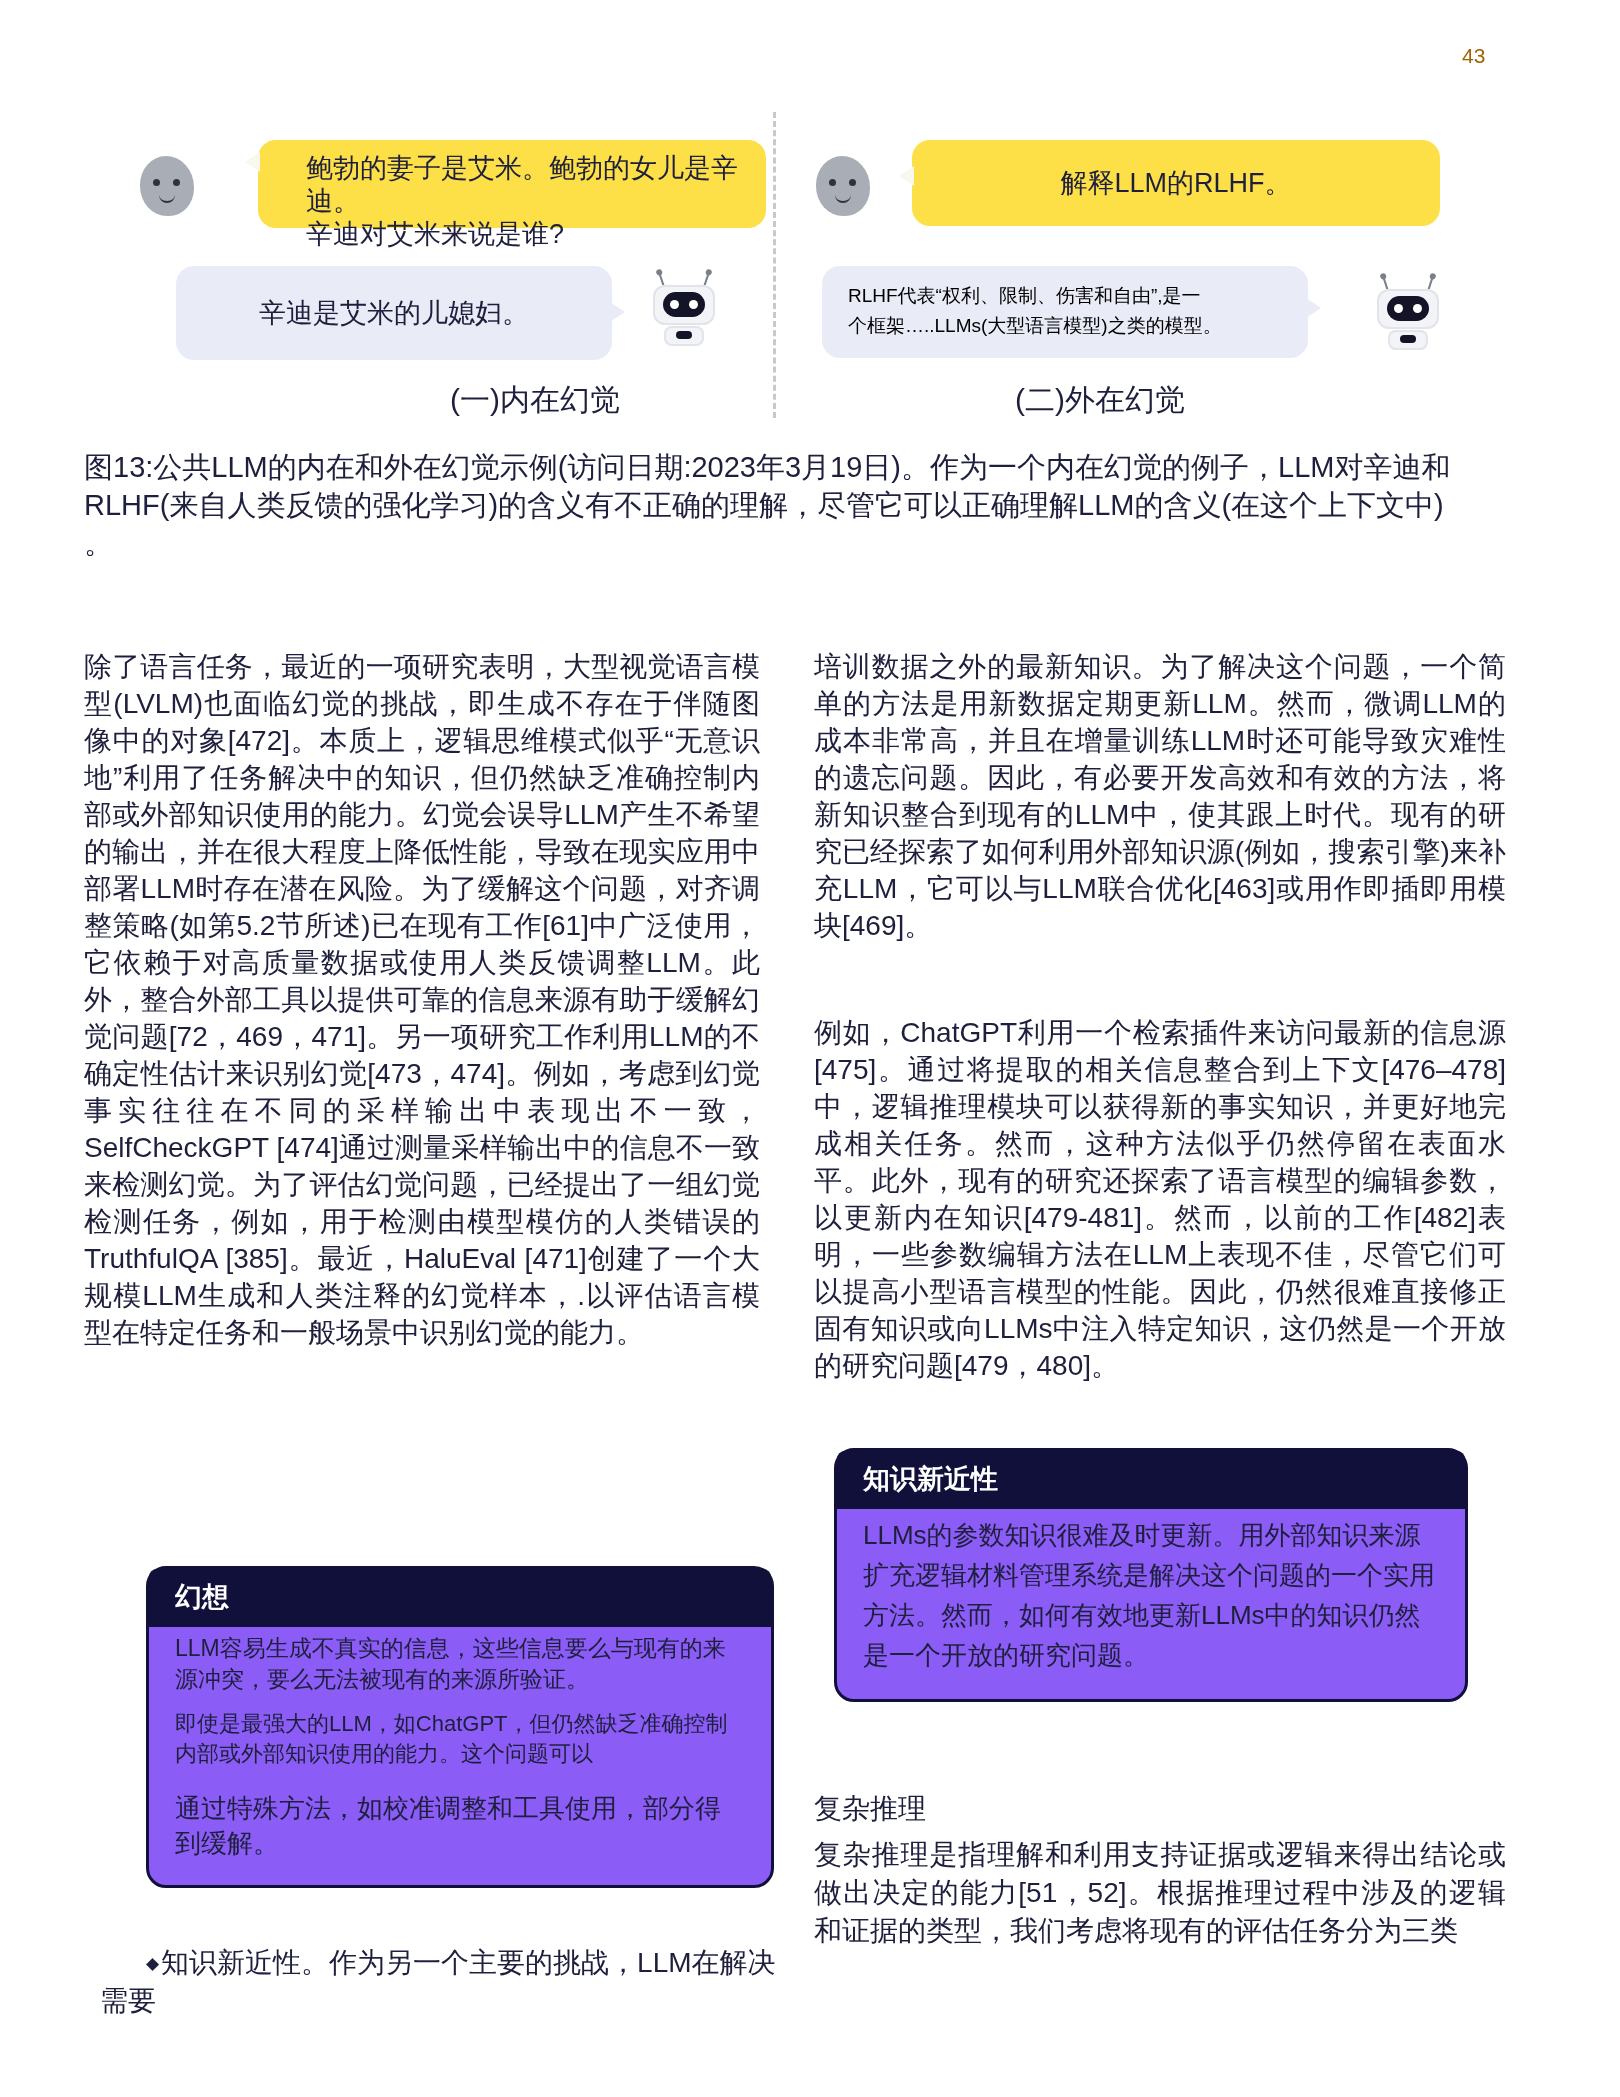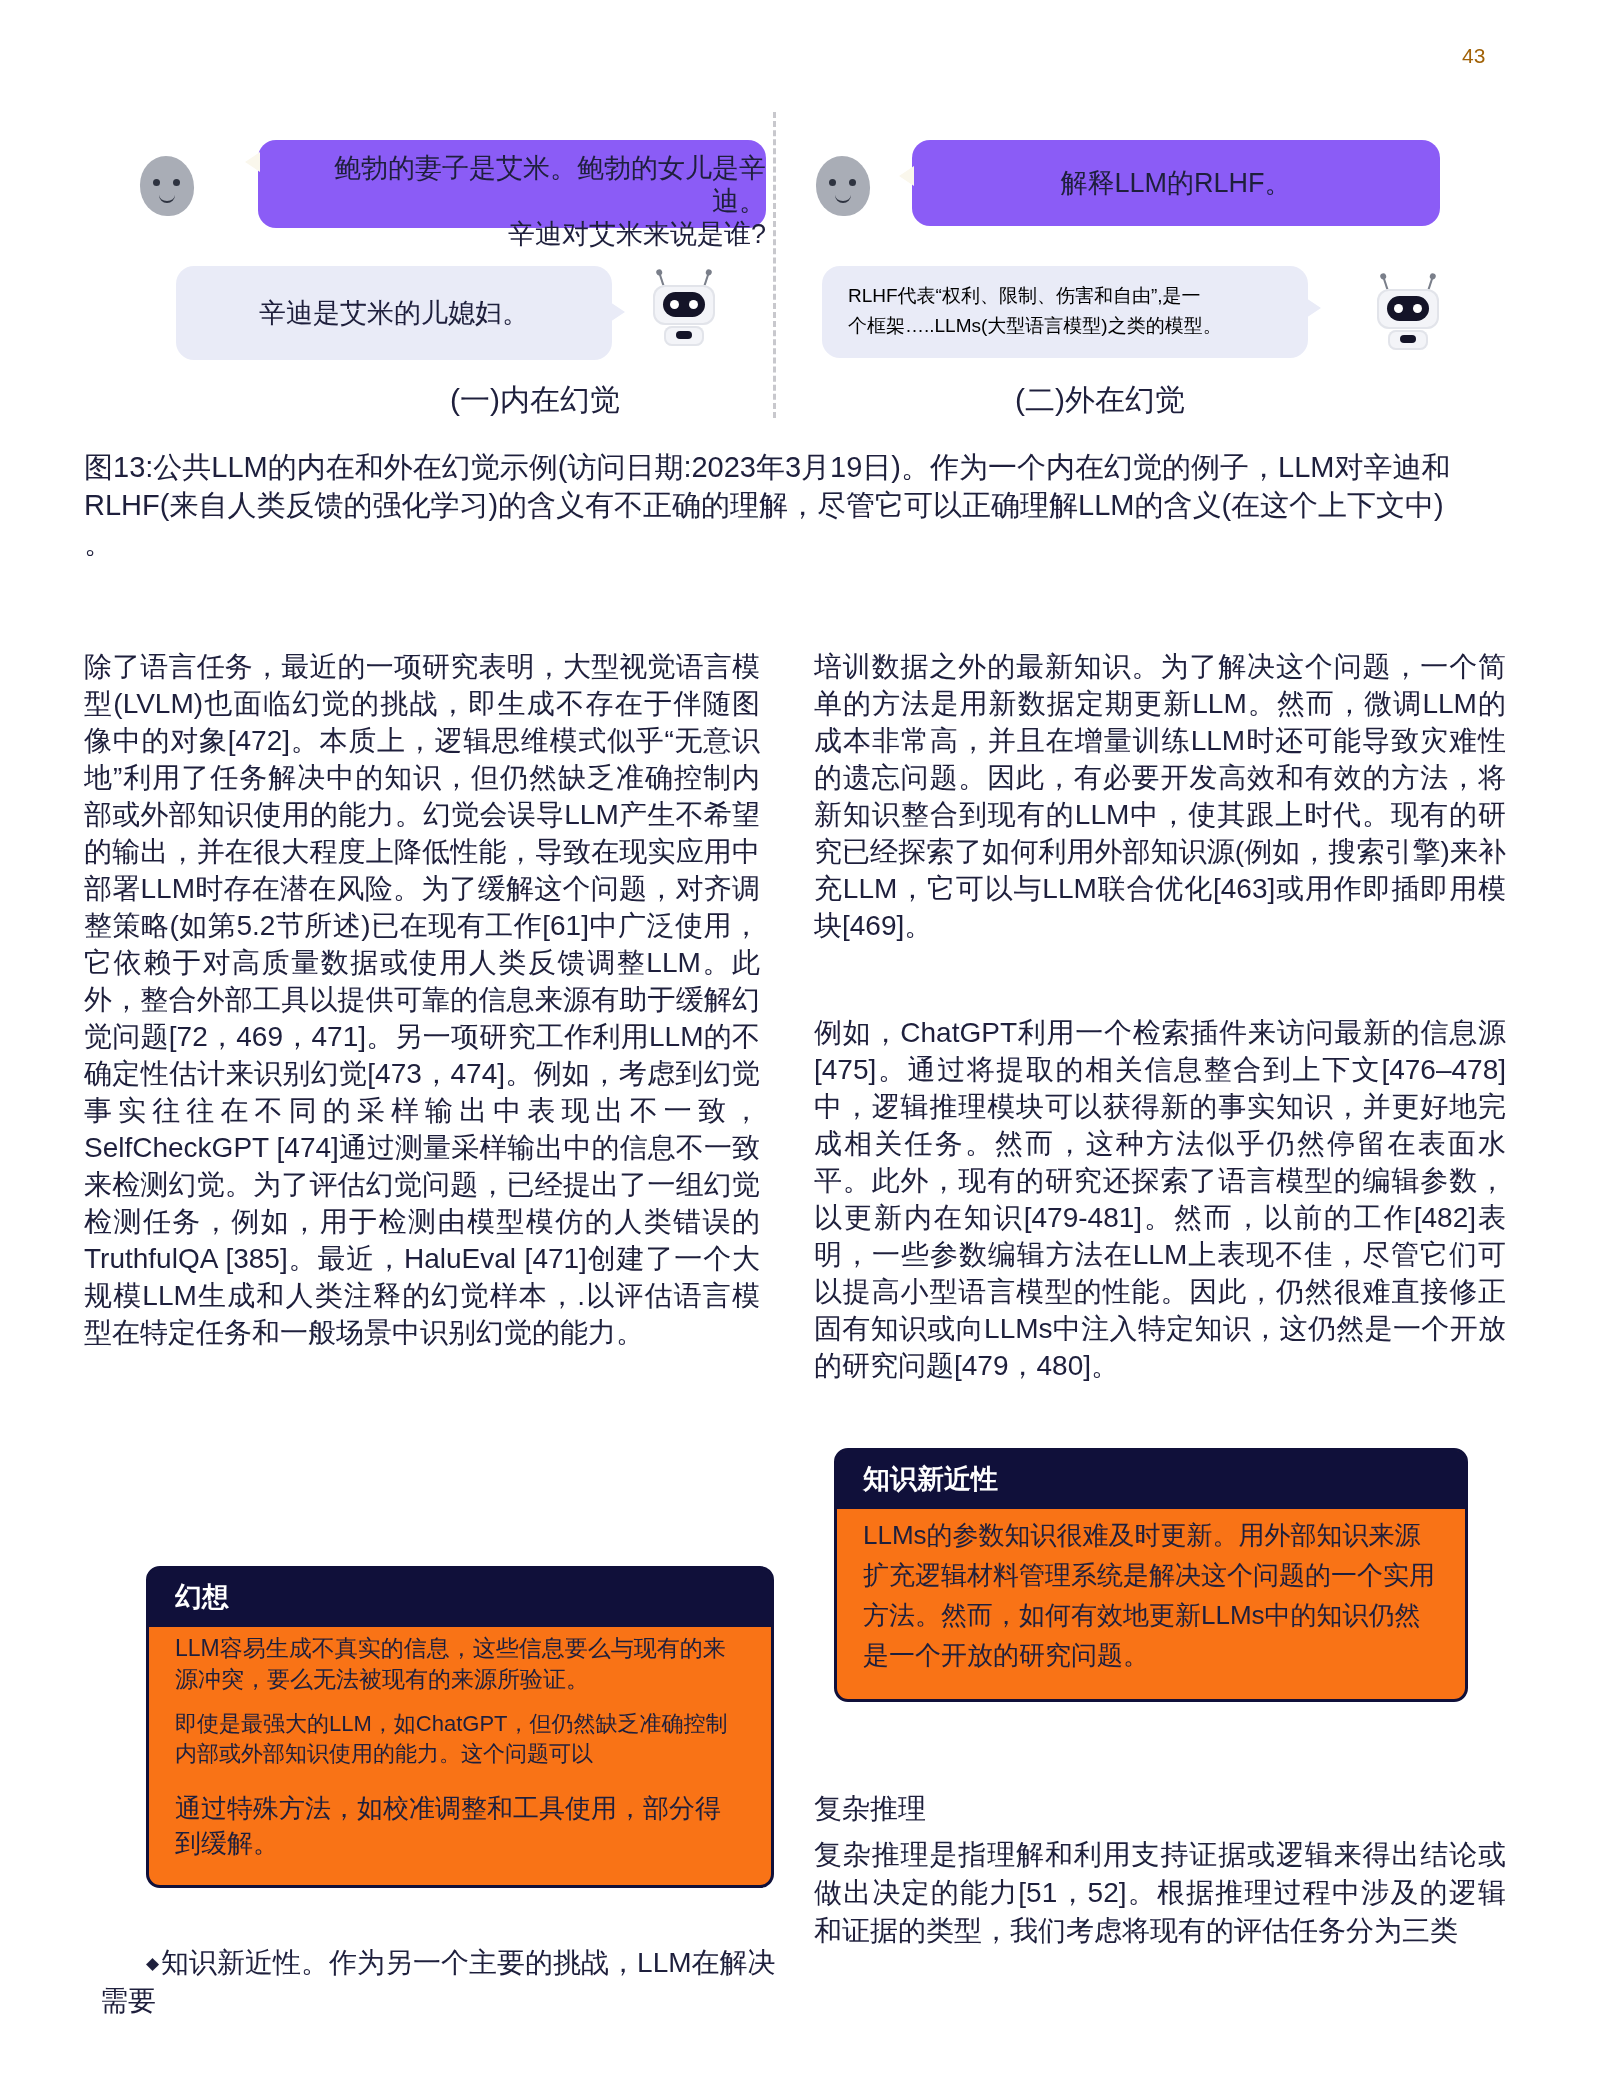--- a/index.html
+++ b/index.html
@@ -25,36 +25,36 @@
   .robot .head{position:absolute;top:11px;left:1px;width:62px;height:40px;background:#f3f4f8;
                border-radius:12px;box-shadow:inset 0 0 0 2px #e2e4ea;}
   .robot .visor{position:absolute;top:18px;left:11px;width:42px;height:25px;background:#141428;border-radius:13px;}
   .robot .visor .e{position:absolute;top:8px;width:9px;height:9px;background:#ffffff;border-radius:50%;}
   .robot .visor .e.l{left:7px;} .robot .visor .e.r{right:7px;}
   .robot .body{position:absolute;top:52px;left:12px;width:40px;height:20px;background:#f3f4f8;border-radius:8px;
                box-shadow:inset 0 0 0 2px #e2e4ea;}
   .robot .mouth{position:absolute;top:57px;left:24px;width:16px;height:8px;background:#141428;border-radius:4px;}
 
   .bubble{position:absolute;border-radius:18px;}
-  .user-bubble{background:#8b5cf6;text-align:right;}
+  .user-bubble{background:#fde047;}
   .bot-bubble{background:#e9ebf7;}
   .tail{position:absolute;width:0;height:0;border-top:10px solid transparent;border-bottom:10px solid transparent;}
   .tail.left{left:-13px;border-right:15px solid #faf7ec;}
   .tail.right{right:-13px;border-left:15px solid #e9ebf7;}
 
   .chat-line{font-size:27px;line-height:33px;}
   .bot-gray .chat-line{font-size:19px;line-height:30px;color:#000000;}
 
   .panel-caption{font-size:30px;text-align:center;width:600px;}
 
   .fig-cap-line{font-size:29px;line-height:38px;white-space:nowrap;}
 
   .body-para{font-size:28px;line-height:37px;text-align:justify;}
 
-  .callout{position:absolute;border:3px solid #10103a;border-radius:14px;background:#f97316;}
+  .callout{position:absolute;border:3px solid #10103a;border-radius:20px;background:#8b5cf6;}
   .callout .hd{background:#10103a;color:#ffffff;font-size:27px;font-weight:bold;
                padding:10px 0 12px 26px;border-radius:8px 8px 0 0;}
   .callout .bd{padding:6px 26px 24px 26px;}
   .recency-text{font-size:26px;line-height:40px;}
   .hal-p1{font-size:23px;line-height:31px;margin:0 0 14px 0;}
   .hal-p2{font-size:22px;line-height:30px;margin:0 0 22px 0;}
   .hal-p3{font-size:26px;line-height:35px;margin:0;}
 
   .bullet-line1{font-size:28px;line-height:37px;padding-left:46px;white-space:nowrap;}
   .bullet-line2{font-size:28px;line-height:37px;}

